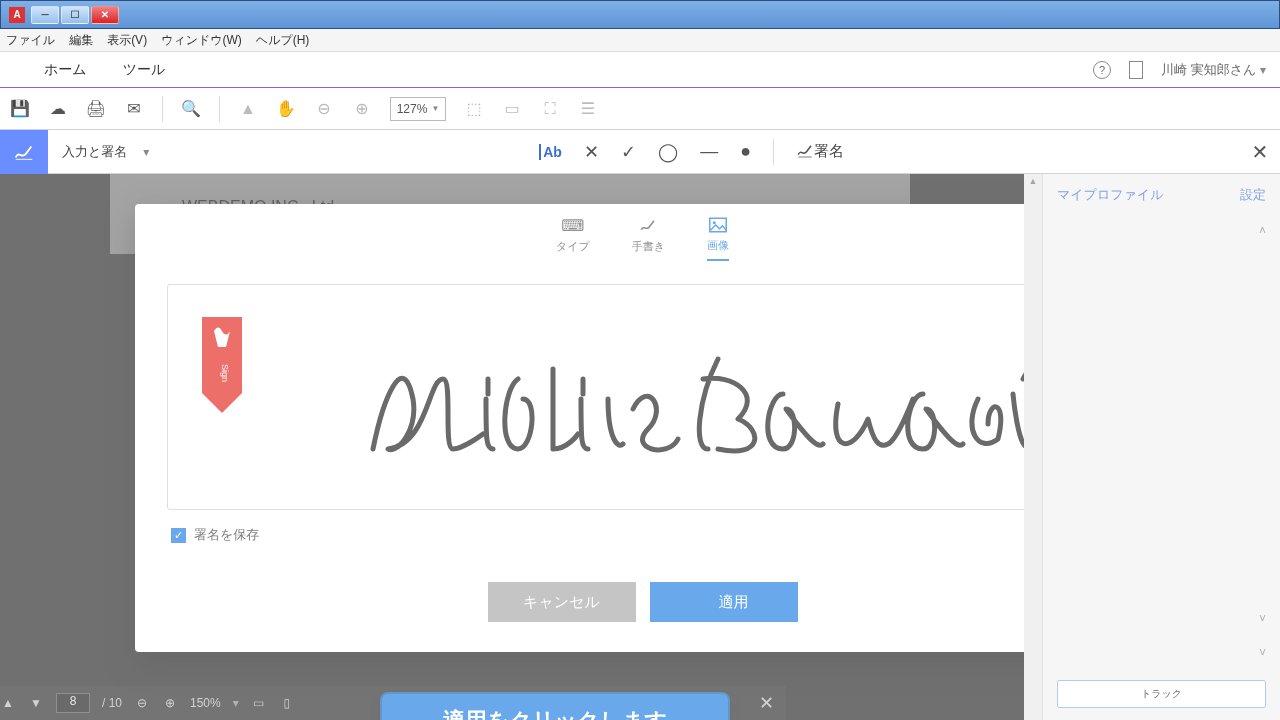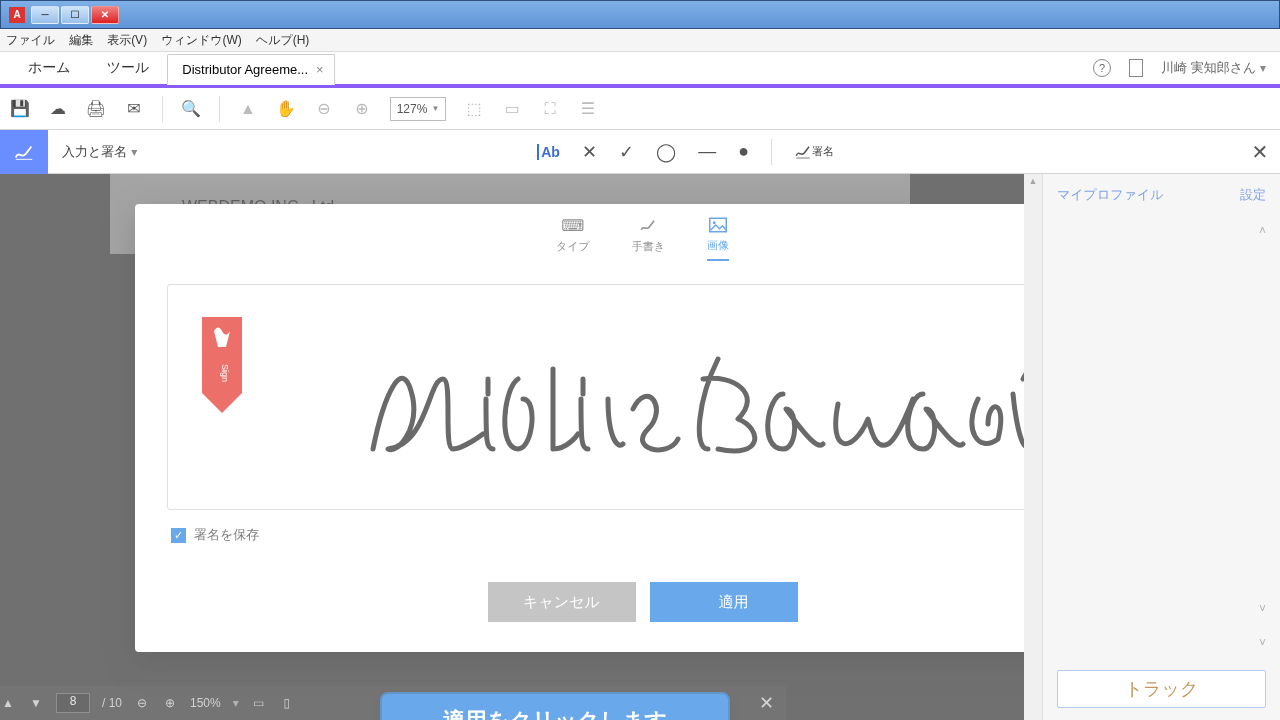--- a/index.html
+++ b/index.html
@@ -11,42 +11,42 @@
 .titlebar .title { color: #fff; font-size: 12px; text-shadow: 0 0 4px rgba(0,0,0,.4); flex: 1; }
 .winbtns { display: flex; gap: 2px; margin-right: 2px; }
 .winbtn { width: 28px; height: 18px; border: 1px solid rgba(255,255,255,.5); border-radius: 2px; display: flex; align-items: center; justify-content: center; background: linear-gradient(#cfe4fb,#9ac0ea); font-size: 10px; }
 .winbtn.close { background: linear-gradient(#f08080,#d22); color: #fff; font-weight: bold; }
 
 
 .menubar { height: 23px; background: #f5f5f5; border-bottom: 1px solid #dcdcdc; display: flex; align-items: center; padding: 0 6px; font-size: 12px; gap: 14px; color: #333; }
 .menubar span { cursor: default; }
 
 
-.hometabs { height: 36px; border-bottom: 4px solid #8b5cf6; display: flex; align-items: stretch; padding-left: 10px; }
+.hometabs { height: 36px; border-bottom: 1px solid #8b5cf6; display: flex; align-items: stretch; padding-left: 26px; }
 .hometabs .ht { padding: 0 18px; display: flex; align-items: center; font-size: 14px; color: #333; }
 .hometabs .doctab { border: 1px solid #ccc; border-bottom: 2px solid #fff; margin-top: 2px; margin-bottom: -1px; border-radius: 2px 2px 0 0; background: #fff; padding: 0 10px 0 14px; display: flex; align-items: center; gap: 8px; font-size: 13px; }
 .hometabs .right { margin-left: auto; display: flex; align-items: center; gap: 18px; padding-right: 14px; color: #666; font-size: 13px; }
 .hometabs .right .ricon { width: 18px; height: 18px; border: 1.5px solid #888; border-radius: 50%; display: flex; align-items: center; justify-content: center; font-size: 11px; }
 .hometabs .right .rrect { width: 14px; height: 18px; border: 1.5px solid #888; }
 
 
 .toolbar { height: 42px; border-bottom: 1px solid #d4d4d4; display: flex; align-items: center; padding: 0 10px; gap: 18px; color: #555; }
 .tbicon { width: 20px; height: 20px; display: flex; align-items: center; justify-content: center; font-size: 16px; color: #555; }
 .tbsep { width: 1px; height: 26px; background: #ddd; }
 .zoombox { width: 56px; height: 24px; border: 1px solid #bbb; display: flex; align-items: center; justify-content: center; font-size: 12px; gap: 4px; }
 .zoombox .dd { font-size: 8px; color: #888; }
 
 
 .fillsign { height: 44px; border-bottom: 1px solid #d4d4d4; display: flex; align-items: center; }
 .fillsign .fsicon { width: 48px; height: 44px; background: #6a8dff; display: flex; align-items: center; justify-content: center; color: #fff; }
-.fillsign .fslabel { padding: 0 14px; font-size: 13px; color: #444; display: flex; align-items: center; gap: 4px; }
+.fillsign .fslabel { padding: 0 14px; font-size: 13px; color: #444; display: flex; align-items: center; gap: 16px; }
 .fillsign .center { flex: 1; display: flex; align-items: center; justify-content: center; gap: 22px; color: #555; }
 .fillsign .center .ctool { font-size: 18px; }
 .fillsign .center .ab { color: #3a6fd8; font-weight: bold; font-size: 14px; border-left: 2px solid #3a6fd8; padding-left: 2px; }
-.fillsign .signbtn { display: flex; align-items: center; gap: 0; color: #444; font-size: 11px; padding-right: 20px; }
+.fillsign .signbtn { display: flex; gap: 0; color: #444; font-size: 15px; padding-right: 20px; }
 .fillsign .closex { width: 40px; text-align: center; font-size: 20px; color: #555; cursor: default; }
 
 
 .docarea { position: relative; height: calc(720px - 29px - 23px - 36px - 42px - 44px); display: flex; }
 .docbg { flex: 1; background: #3f3f3f; position: relative; overflow: hidden; }
 .sheet { position: absolute; left: 110px; top: 0; width: 800px; height: 80px; background: #eee; padding: 18px 72px; font-family: "Times New Roman", serif; font-size: 16px; }
 .sheet .dline { border-bottom: 1px solid #000; width: 380px; padding-bottom: 2px; margin-top: 6px; }
 .darkoverlay { position: absolute; inset: 0; background: rgba(15,15,15,.55); }
 
 
@@ -77,21 +77,21 @@
 .callout::after { content: ""; position: absolute; bottom: -18px; right: 46px; border: 12px solid transparent; border-top-color: #1a7adf; }
 .callout::before { content: ""; position: absolute; bottom: -22px; right: 44px; border: 14px solid transparent; border-top-color: #0f5cab; }
 
 
 .footer { position: absolute; left: 0; bottom: 0; width: calc(100% - 238px); height: 34px; background: #2a2a2a; display: flex; align-items: center; justify-content: center; gap: 12px; color: #bbb; font-size: 12px; }
 .footer .pgin { width: 34px; height: 20px; background: #1b1b1b; border: 1px solid #555; color: #ddd; text-align: center; }
 .footer .fx { margin-left: auto; margin-right: 12px; font-size: 18px; }
 .footer .ficon { width: 16px; height: 16px; display: flex; align-items: center; justify-content: center; }
 
 .chev { font-size: 12px; color: #888; }
-.bluebtn { border: 1px solid #86b2e8; background: #fff; padding: 6px 18px; color: #a16207; font-size: 18px; text-align: center; border-radius: 2px; }
+.bluebtn { border: 1px solid #86b2e8; background: #fff; padding: 6px 18px; color: #0f172a; font-size: 10px; text-align: center; border-radius: 2px; }
 </style>
 </head>
 <body>
 
 <div class="titlebar">
   <span class="icon">A</span>
   <div class="winbtns">
     <div class="winbtn">─</div>
     <div class="winbtn">☐</div>
     <div class="winbtn close">✕</div>
@@ -102,24 +102,20 @@
   <span>ファイル</span>
   <span>編集</span>
   <span>表示(V)</span>
   <span>ウィンドウ(W)</span>
   <span>ヘルプ(H)</span>
 </div>
 
 <div class="hometabs">
   <div class="ht">ホーム</div>
   <div class="ht">ツール</div>
-  <div class="doctab">
-    <span>Distributor Agreeme...</span>
-    <span style="color:#888">×</span>
-  </div>
   <div class="right">
     <span class="ricon">?</span>
     <span class="rrect"></span>
     <span><span>川崎 実知郎さん</span> <span class="chev">▾</span></span>
   </div>
 </div>
 
 <div class="toolbar">
   <span class="tbicon">💾</span>
   <span class="tbicon">☁</span>

